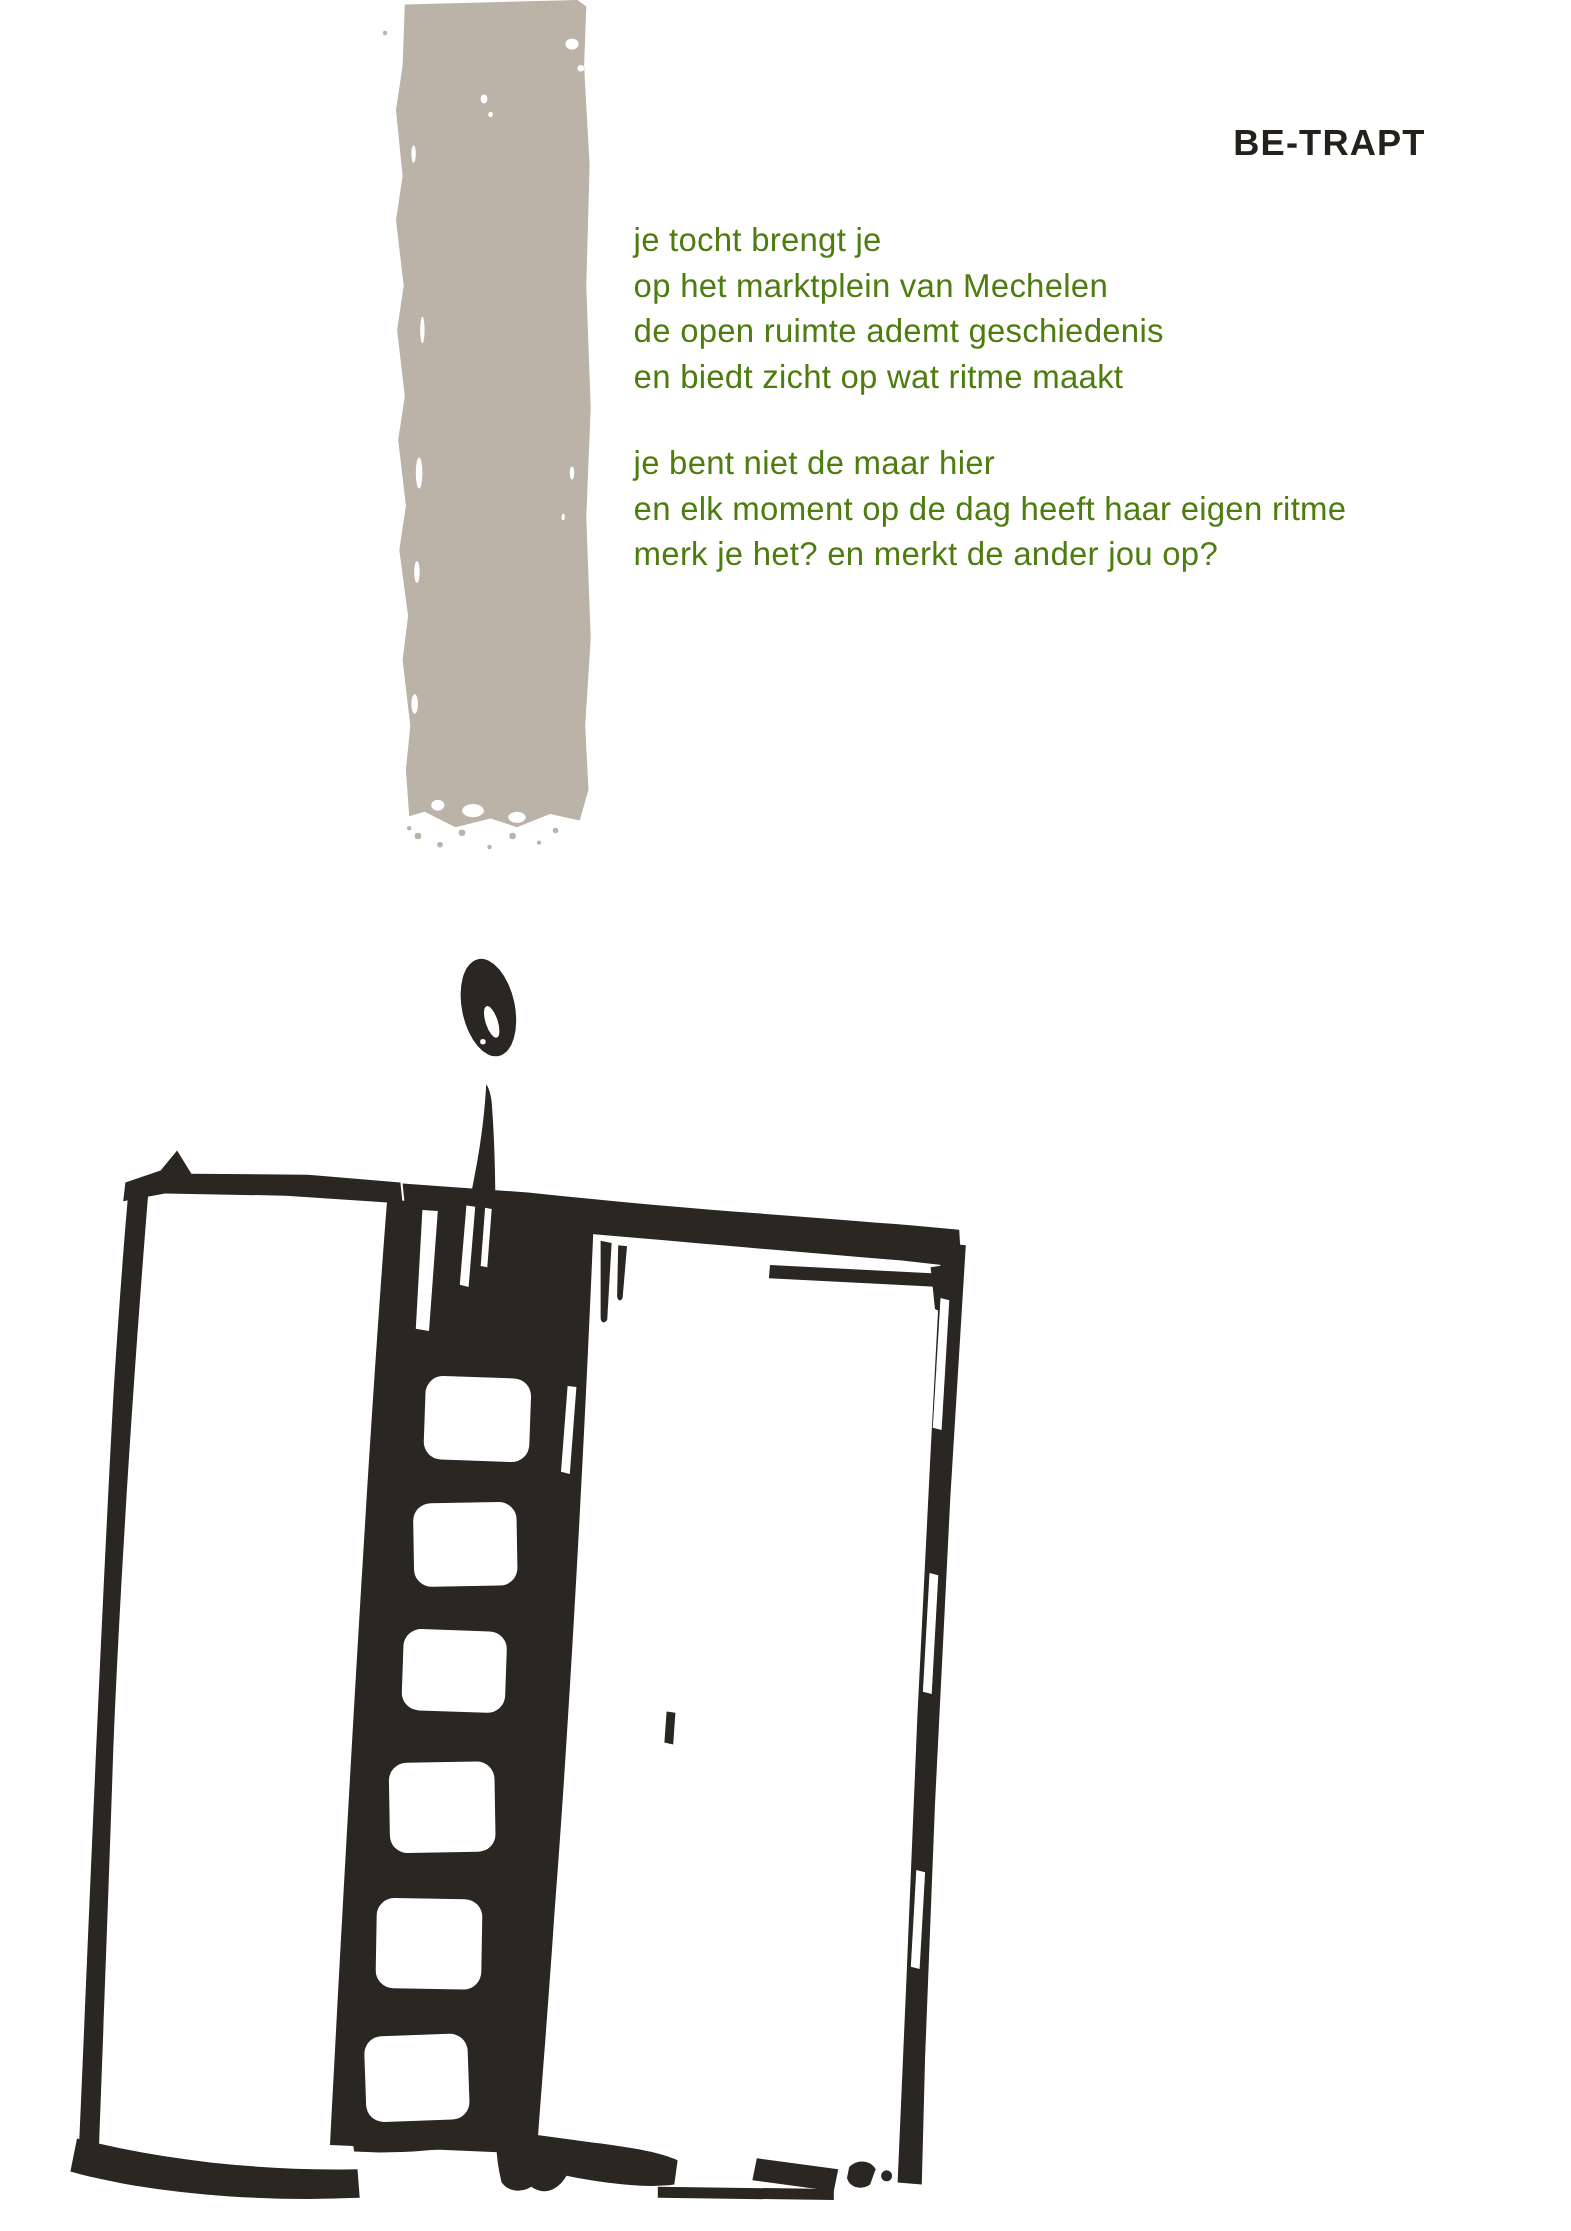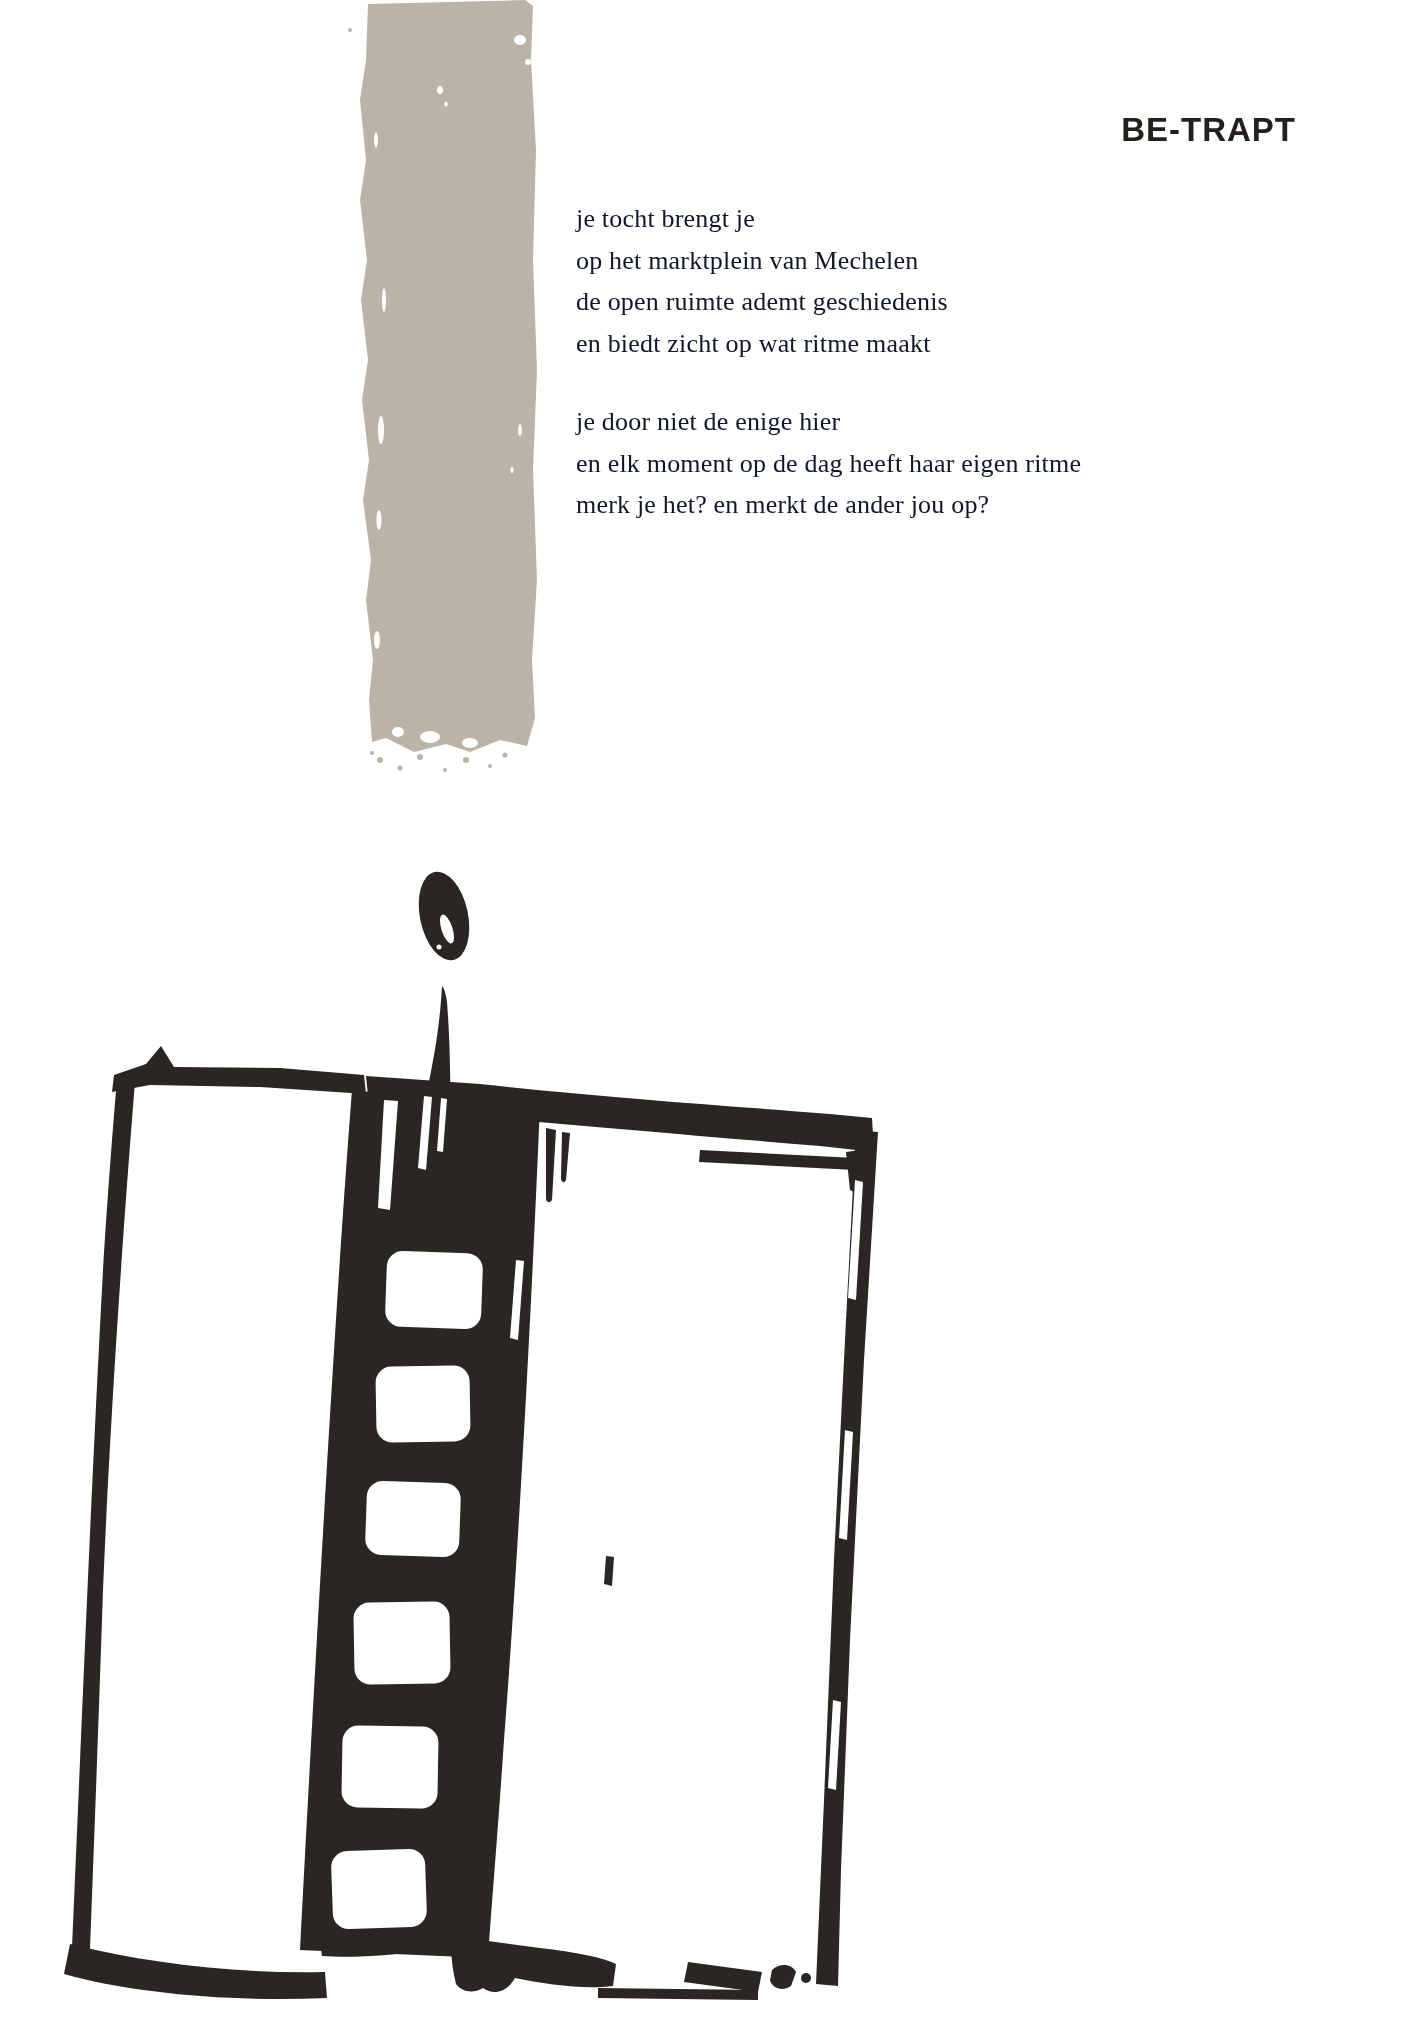--- a/index.html
+++ b/index.html
@@ -13,22 +13,22 @@
     position:absolute;left:576px;top:112px;width:720px;
     color:#24211d;
   }
   .poem-title{
     font-size:33px;line-height:36px;font-weight:bold;letter-spacing:1px;
     margin:0 0 50px 0;color:#24211d;text-align:right;
   }
   .stanza{margin:0 0 37px 0;}
   .stanza:last-child{margin-bottom:0;}
   .poem-line{
-    font-size:26px;line-height:41.5px;white-space:nowrap;
-    letter-spacing:0.2px;color:#0f172a;font-family:Liberation Serif, serif;
+    font-size:30px;line-height:41.5px;white-space:nowrap;
+    letter-spacing:0.2px;color:#4d7c0f;
   }
 </style>
 </head>
 <body>
 
 <svg class="brush-svg" viewBox="340 0 220 800" aria-hidden="true">
   <g fill="#bcb3a8">
     <path d="M368,4 L525,0 L533,6 L531,60 L536,150 L533,260 L537,370 L533,470 L537,580 L532,660 L535,718 L527,746
              L500,740 L470,752 L446,744 L414,752 L386,738 L372,742
              L369,700 L373,660 L366,600 L371,560 L363,500 L369,460 L362,400 L368,360 L361,300 L367,260 L360,200 L366,160 L360,100 L366,60 Z"></path>
@@ -64,21 +64,21 @@
   <h1 class="poem-title">BE-TRAPT</h1>
 
   <div class="stanza">
     <div class="poem-line">je tocht brengt je</div>
     <div class="poem-line">op het marktplein van Mechelen</div>
     <div class="poem-line">de open ruimte ademt geschiedenis</div>
     <div class="poem-line">en biedt zicht op wat ritme maakt</div>
   </div>
 
   <div class="stanza">
-    <div class="poem-line">je door niet de enige hier</div>
+    <div class="poem-line">je bent niet de maar hier</div>
     <div class="poem-line">en elk moment op de dag heeft haar eigen ritme</div>
     <div class="poem-line">merk je het? en merkt de ander jou op?</div>
   </div>
 
 </div>
 
 <svg class="sketch-svg" viewBox="60 860 840 1145" aria-hidden="true">
   <g fill="#2a2622">
 
     <ellipse cx="444" cy="916" rx="24" ry="45" transform="rotate(-12 444 916)"></ellipse>

